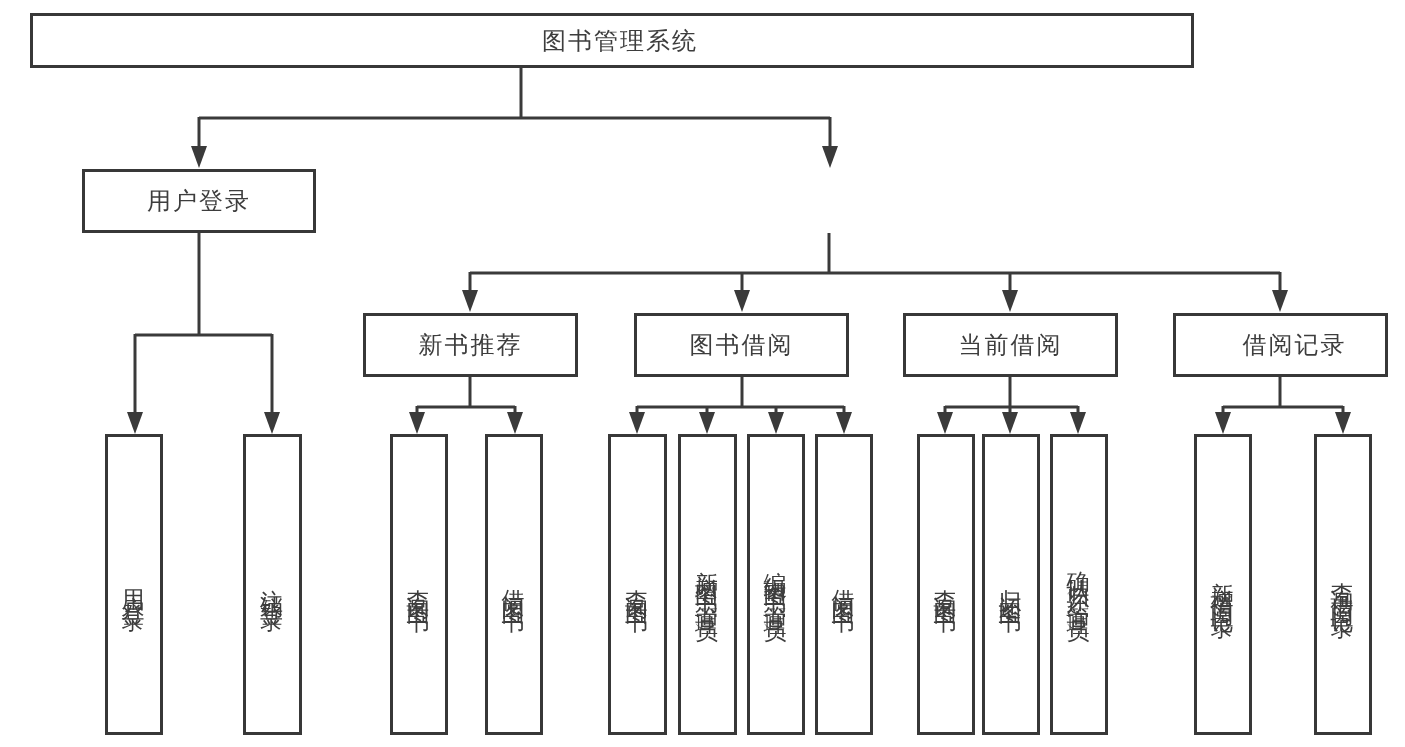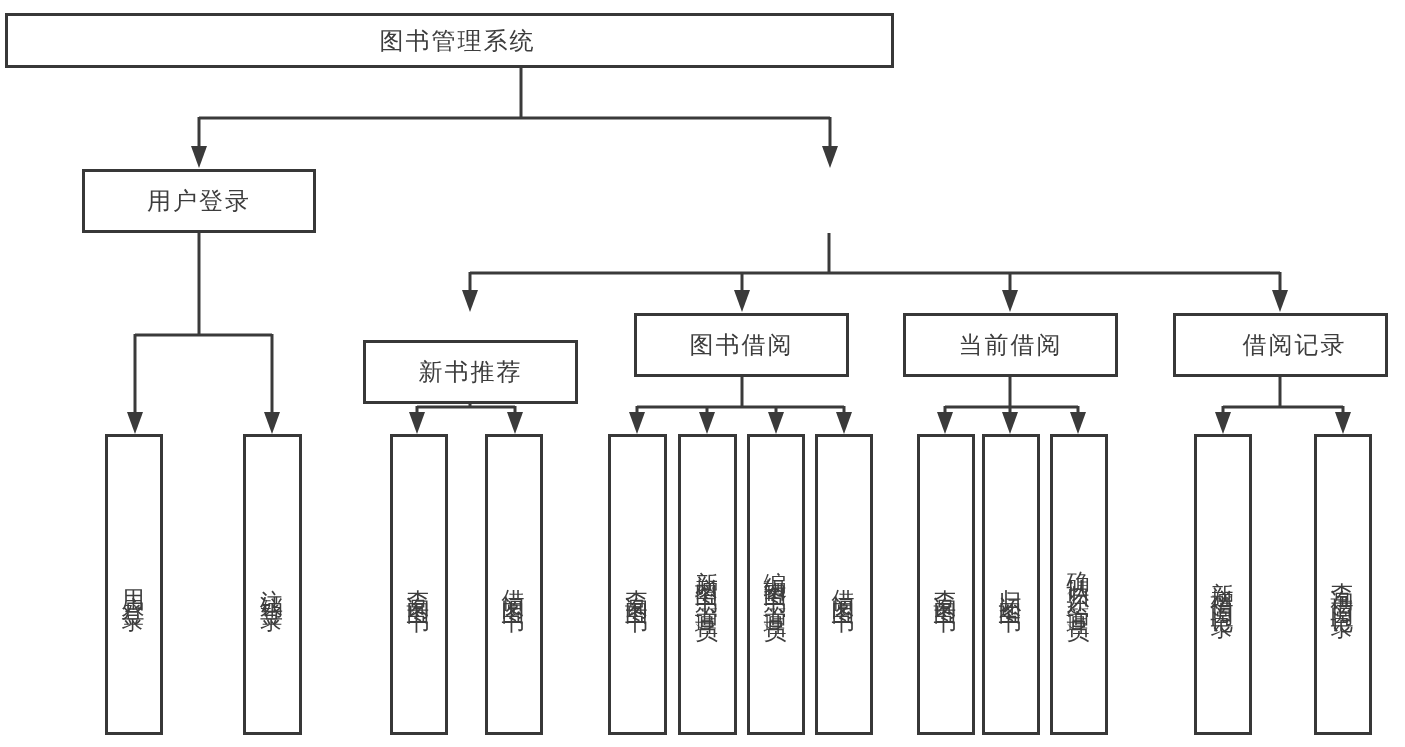--- a/index.html
+++ b/index.html
@@ -138,29 +138,29 @@
     <polygon points="1070,412 1086,412 1078,434"></polygon>
 
     <line x1="1280" y1="376" x2="1280" y2="407"></line>
     <line x1="1223" y1="407" x2="1343" y2="407"></line>
     <line x1="1223" y1="406" x2="1223" y2="416"></line>
     <polygon points="1215,412 1231,412 1223,434"></polygon>
     <line x1="1343" y1="406" x2="1343" y2="416"></line>
     <polygon points="1335,412 1351,412 1343,434"></polygon>
   </svg>
 
-  <div class="hbox" style="left:5px; top:13px; width:889px; height:55px;padding-left:16px;">
+  <div class="hbox" style="left:30px; top:13px; width:1164px; height:55px;padding-left:16px;">
     <span>图书管理系统</span>
   </div>
 
   <div class="hbox" style="left:82px; top:169px; width:234px; height:64px;">
     <span>用户登录</span>
   </div>
 
-  <div class="hbox" style="left:363px; top:313px; width:215px; height:64px;margin-top:27px;">
+  <div class="hbox" style="left:363px; top:313px; width:215px; height:64px;">
     <span>新书推荐</span>
   </div>
   <div class="hbox" style="left:903px; top:313px; width:215px; height:64px;">
     <span>当前借阅</span>
   </div>
   <div class="hbox" style="left:634px; top:313px; width:215px; height:64px;">
     <span>图书借阅</span>
   </div>
   <div class="hbox" style="left:1173px; top:313px; width:215px; height:64px;padding-left:28px;">
     <span>借阅记录</span>

